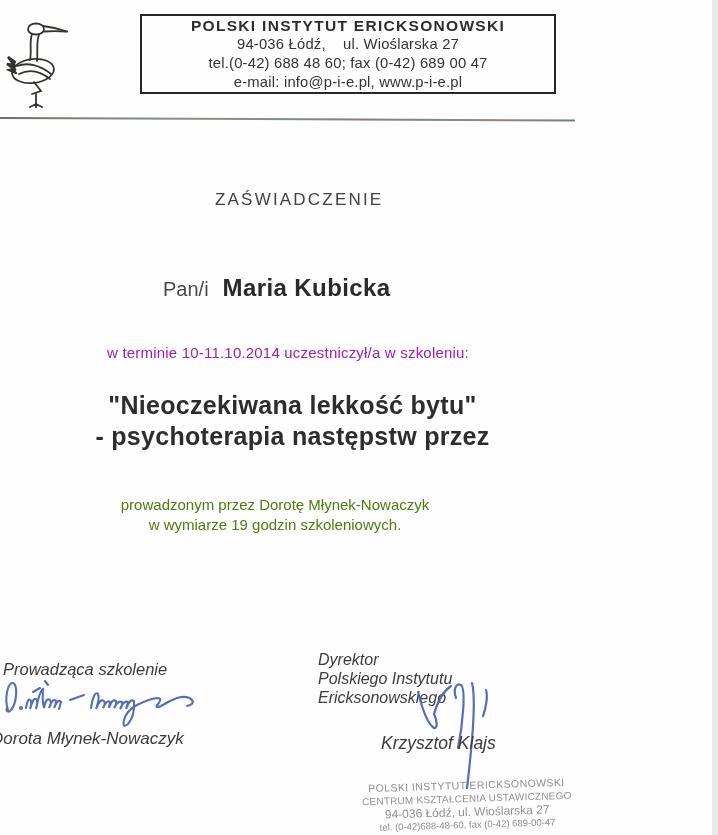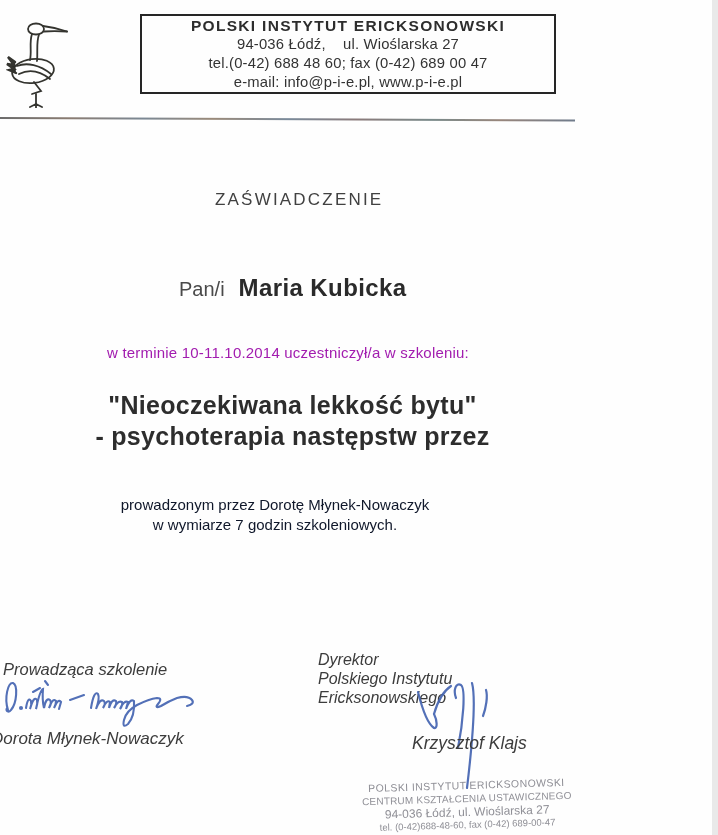--- a/index.html
+++ b/index.html
@@ -19,37 +19,37 @@
   .header-line { font-size:14.8px; color:#333; line-height:19px; letter-spacing:0.2px; }
   .stork { position:absolute; left:6px; top:18px; }
   .rule {
     position:absolute; left:0; top:117px; width:575px; height:2px;
     transform:rotate(0.25deg); transform-origin:left center;
     background:linear-gradient(90deg,#6b6b6b 0%,#8a7c72 12%,#7b8894 25%,#9a8a7a 37%,#7a8a9a 50%,#8a7a7a 62%,#7a8a8a 75%,#98867c 87%,#707c8c 100%);
   }
   
   .doc-title { position:absolute; left:215px; top:190px; font-size:17px; letter-spacing:2.2px; color:#414141; }
   .recipient { position:absolute; left:163px; top:274px; display:flex; align-items:baseline; gap:14px; }
-  .recipient-label { font-size:20px; color:#4a4a4a;margin-left:16px; }
+  .recipient-label { font-size:20px; color:#4a4a4a; }
   .recipient-name  { font-size:24px; font-weight:bold; color:#2a2a2a; letter-spacing:0.4px; }
   .term { position:absolute; left:107px; top:344px; font-size:15px; color:#a21caf; letter-spacing:0.2px; }
   .training-title {
     position:absolute; left:0; top:390px; width:585px; text-align:center;
     font-size:25px; font-weight:bold; color:#2d2d2d; line-height:31px; letter-spacing:0.3px;
   }
   .conducted {
     position:absolute; left:0; top:495px; width:550px; text-align:center;
-    font-size:15px; line-height:20px; color:#0f172a;
+    font-size:15px; line-height:20px; color:#4d7c0f;
   }
   
   .sig-left-role  { position:absolute; left:3px;   top:660px; font-size:16.5px; font-style:italic; color:#3c3c3c; }
   .sig-left-name  { position:absolute; left:-9px;  top:729px; font-size:17px;   font-style:italic; color:#3c3c3c; }
   .sig-right-role { position:absolute; left:318px; top:650px; width:252px; text-align:left;
                     font-size:16px; font-style:italic; color:#3c3c3c; line-height:19px; }
-  .sig-right-name { position:absolute; left:381px; top:733px; font-size:17.5px; font-style:italic; color:#3c3c3c;margin-left:31px; }
+  .sig-right-name { position:absolute; left:381px; top:733px; font-size:17.5px; font-style:italic; color:#3c3c3c; }
   .sig-svg { position:absolute; }
   
   .stamp {
     position:absolute; left:350px; top:779px; width:234px; text-align:center;
     transform:rotate(-1.8deg); color:#8f8f96;
   }
   .stamp-l1 { font-size:10.5px; letter-spacing:0.4px; line-height:13px; }
   .stamp-l2 { font-size:10px;   letter-spacing:0.2px; line-height:13px; }
   .stamp-l3 { font-size:12px;   line-height:14px; }
   .stamp-l4 { font-size:9.5px;  line-height:12px; }
@@ -92,21 +92,21 @@
 
   <div class="term">w terminie 10-11.10.2014 uczestniczył/a w szkoleniu:</div>
 
   <div class="training-title">
     <div>"Nieoczekiwana lekkość bytu"</div>
     <div>- psychoterapia następstw przez</div>
   </div>
 
   <div class="conducted">
     <div>prowadzonym przez Dorotę Młynek-Nowaczyk</div>
-    <div>w wymiarze 7 godzin szkoleniowych.</div>
+    <div>w wymiarze 19 godzin szkoleniowych.</div>
   </div>
 
   <div class="sig-left-role">Prowadząca szkolenie</div>
 
   <svg class="sig-svg" style="left:0; top:676px;" width="240" height="70" viewBox="0 0 240 70" fill="none" stroke="#4565b2" stroke-width="2.1" stroke-linecap="round" opacity="0.92">
     <path d="M8,34 C4,22 8,6 13,7 C18,9 17,27 11,34 C9,37 5,35 7,32"></path>
     <circle cx="21" cy="32" r="1" fill="#4565b2"></circle>
     <path d="M26,32 Q28,20 31,25 Q32,29 30,33 Q34,19 37,24 Q38,28 36,33 Q40,14 43,13 Q42,24 44,32 Q46,21 50,24 Q52,27 49,32 Q53,21 56,25 Q56,29 54,32 Q58,22 61,26 L59,33"></path>
     <path d="M33,16 L40,12"></path>
     <path d="M45,5 L48,9"></path>

